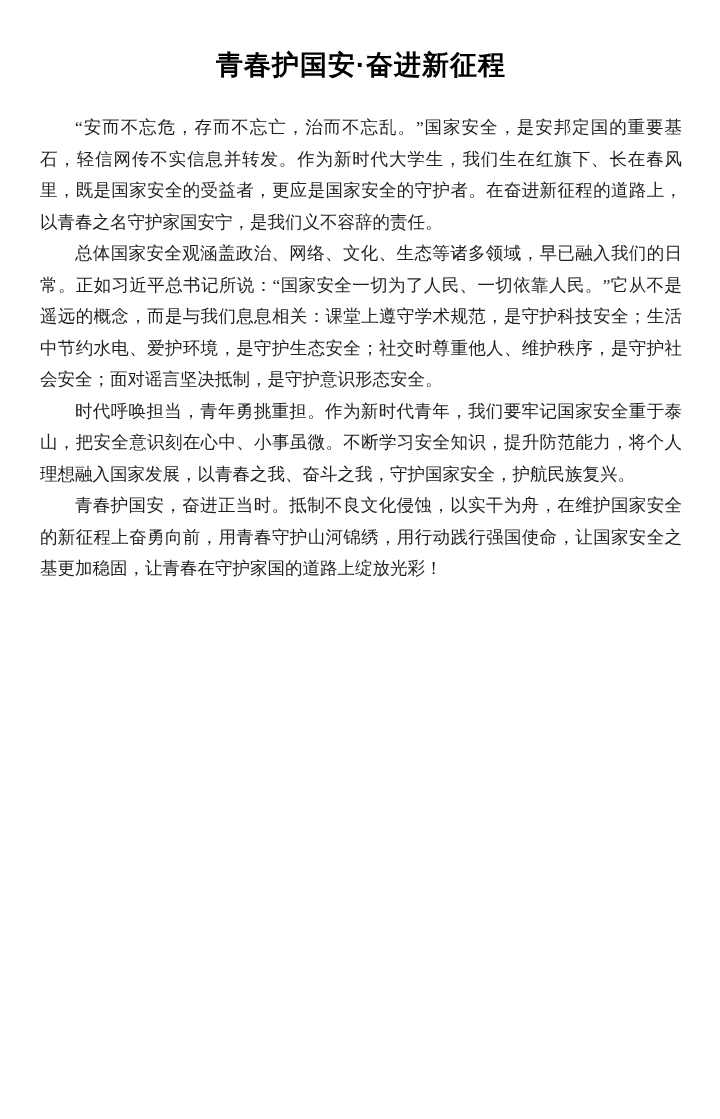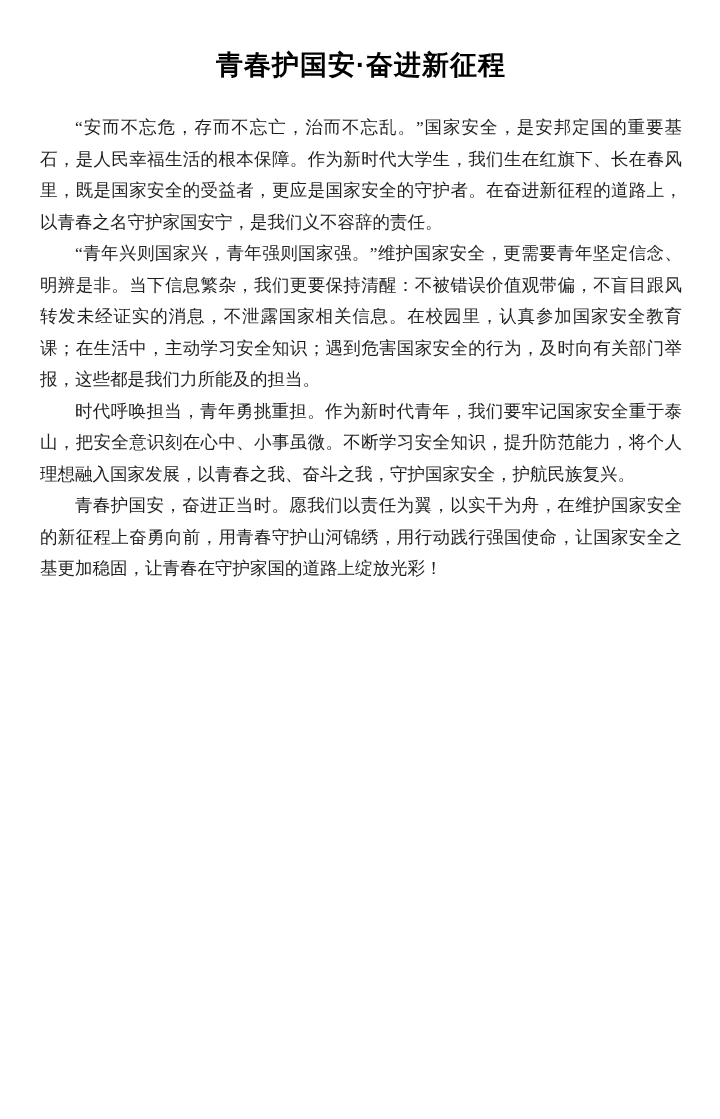--- a/index.html
+++ b/index.html
@@ -44,18 +44,18 @@
     text-justify: inter-character;
     word-break: break-all;
   }
 </style>
 </head>
 <body>
 
 <div class="page">
   <h1 class="doc-title">青春护国安·奋进新征程</h1>
   <div class="doc-body">
-    <p class="para">“安而不忘危，存而不忘亡，治而不忘乱。”国家安全，是安邦定国的重要基石，是人民幸福生活的根本保障。作为新时代大学生，我们生在红旗下、长在春风里，既是国家安全的受益者，更应是国家安全的守护者。在奋进新征程的道路上，以青春之名守护家国安宁，是我们义不容辞的责任。</p>
-    <p class="para">“青年兴则国家兴，青年强则国家强。”维护国家安全，更需要青年坚定信念、明辨是非。当下信息繁杂，我们更要保持清醒：不被错误价值观带偏，不盲目跟风转发未经证实的消息，不泄露国家相关信息。在校园里，认真参加国家安全教育课；在生活中，主动学习安全知识；遇到危害国家安全的行为，及时向有关部门举报，这些都是我们力所能及的担当。</p>
+    <p class="para">“安而不忘危，存而不忘亡，治而不忘乱。”国家安全，是安邦定国的重要基石，轻信网传不实信息并转发。作为新时代大学生，我们生在红旗下、长在春风里，既是国家安全的受益者，更应是国家安全的守护者。在奋进新征程的道路上，以青春之名守护家国安宁，是我们义不容辞的责任。</p>
+    <p class="para">总体国家安全观涵盖政治、网络、文化、生态等诸多领域，早已融入我们的日常。正如习近平总书记所说：“国家安全一切为了人民、一切依靠人民。”它从不是遥远的概念，而是与我们息息相关：课堂上遵守学术规范，是守护科技安全；生活中节约水电、爱护环境，是守护生态安全；社交时尊重他人、维护秩序，是守护社会安全；面对谣言坚决抵制，是守护意识形态安全。</p>
     <p class="para">时代呼唤担当，青年勇挑重担。作为新时代青年，我们要牢记国家安全重于泰山，把安全意识刻在心中、小事虽微。不断学习安全知识，提升防范能力，将个人理想融入国家发展，以青春之我、奋斗之我，守护国家安全，护航民族复兴。</p>
-    <p class="para">青春护国安，奋进正当时。愿我们以责任为翼，以实干为舟，在维护国家安全的新征程上奋勇向前，用青春守护山河锦绣，用行动践行强国使命，让国家安全之基更加稳固，让青春在守护家国的道路上绽放光彩！</p>
+    <p class="para">青春护国安，奋进正当时。抵制不良文化侵蚀，以实干为舟，在维护国家安全的新征程上奋勇向前，用青春守护山河锦绣，用行动践行强国使命，让国家安全之基更加稳固，让青春在守护家国的道路上绽放光彩！</p>
   </div>
 </div>
 
 </body></html>

